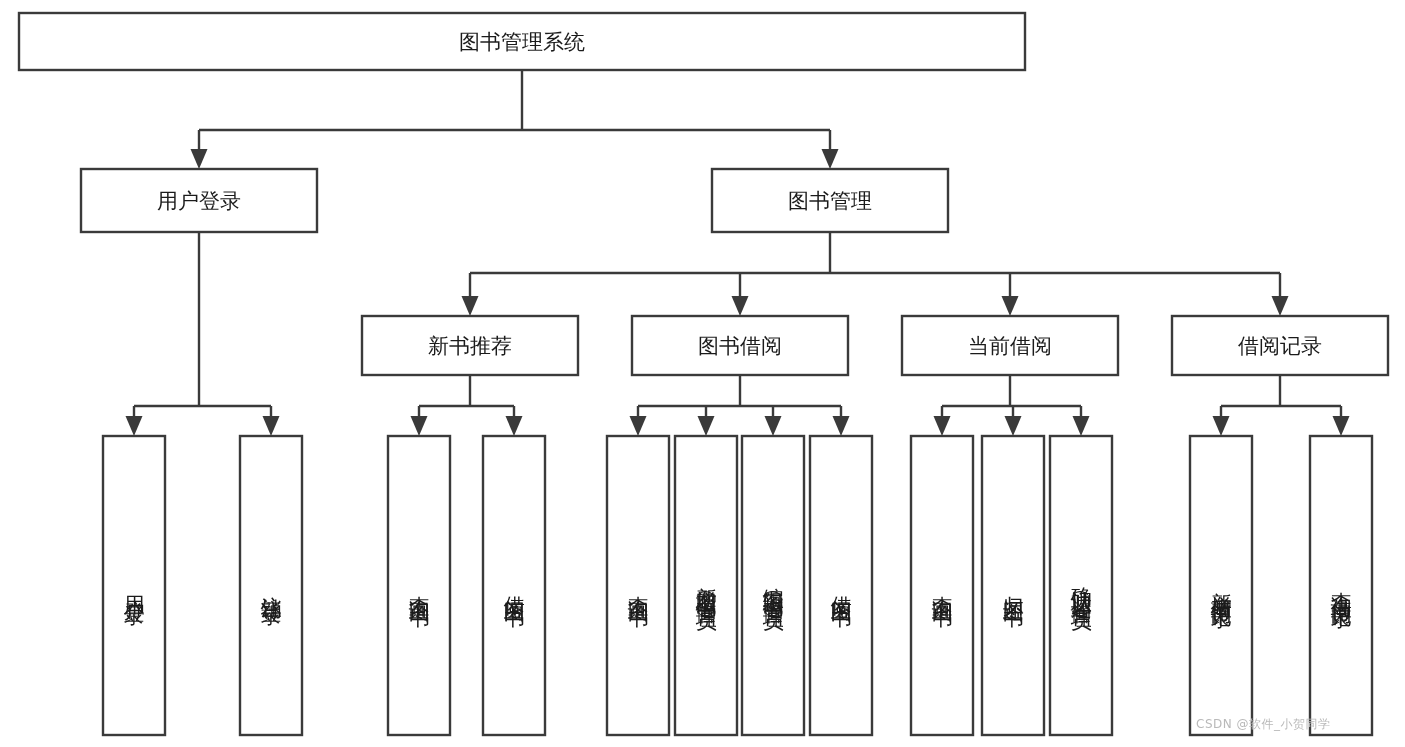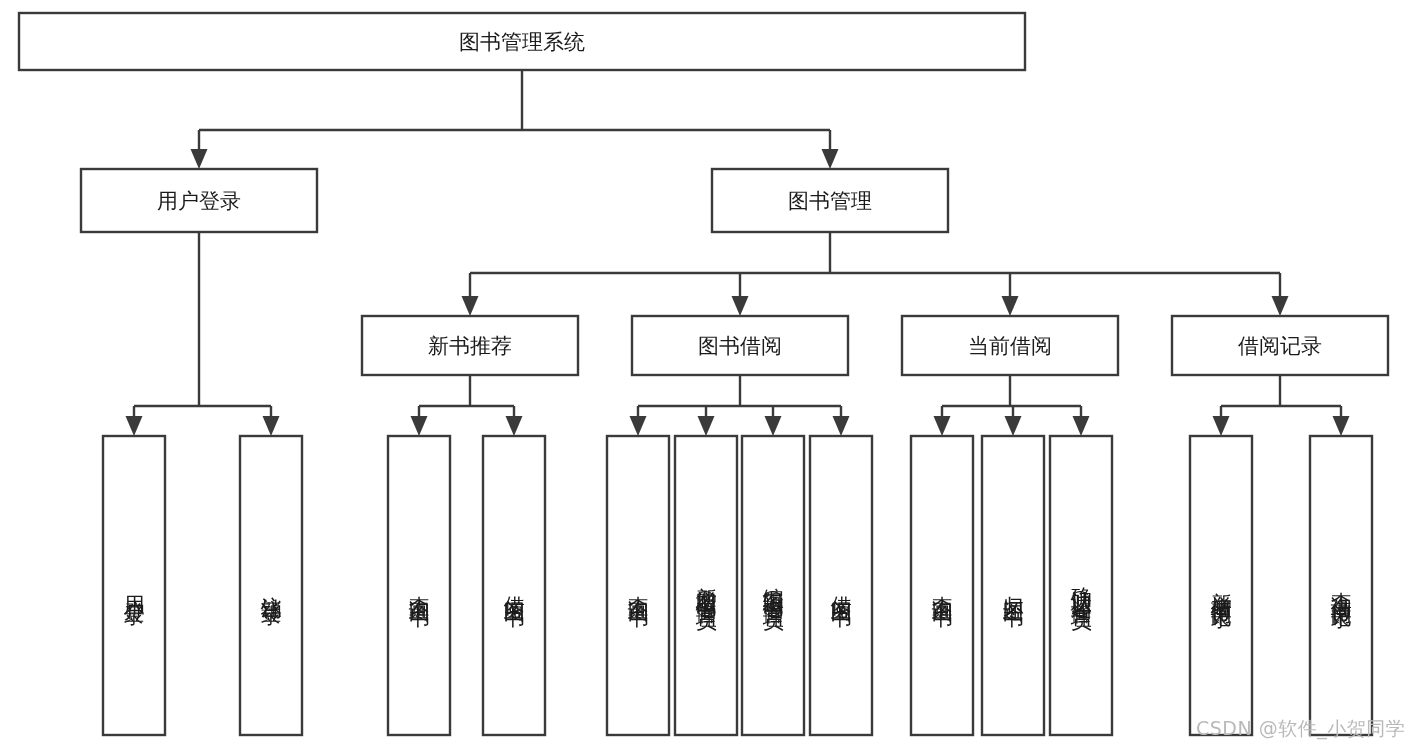--- a/index.html
+++ b/index.html
@@ -61,21 +61,21 @@
     color: #1b1b1b;
     white-space: nowrap;
     display: flex;
     align-items: center;
     justify-content: center;
     pointer-events: none;
   }
   .watermark {
     position: absolute;
     font-family: "DejaVu Sans", "Liberation Sans", sans-serif;
-    font-size: 19px;
+    font-size: 12px;
     color: #b9b9b9;
     white-space: nowrap;
     letter-spacing: 0.5px;
   }
 </style>
 </head>
 <body>
 
 <div id="diagram-root">
 

